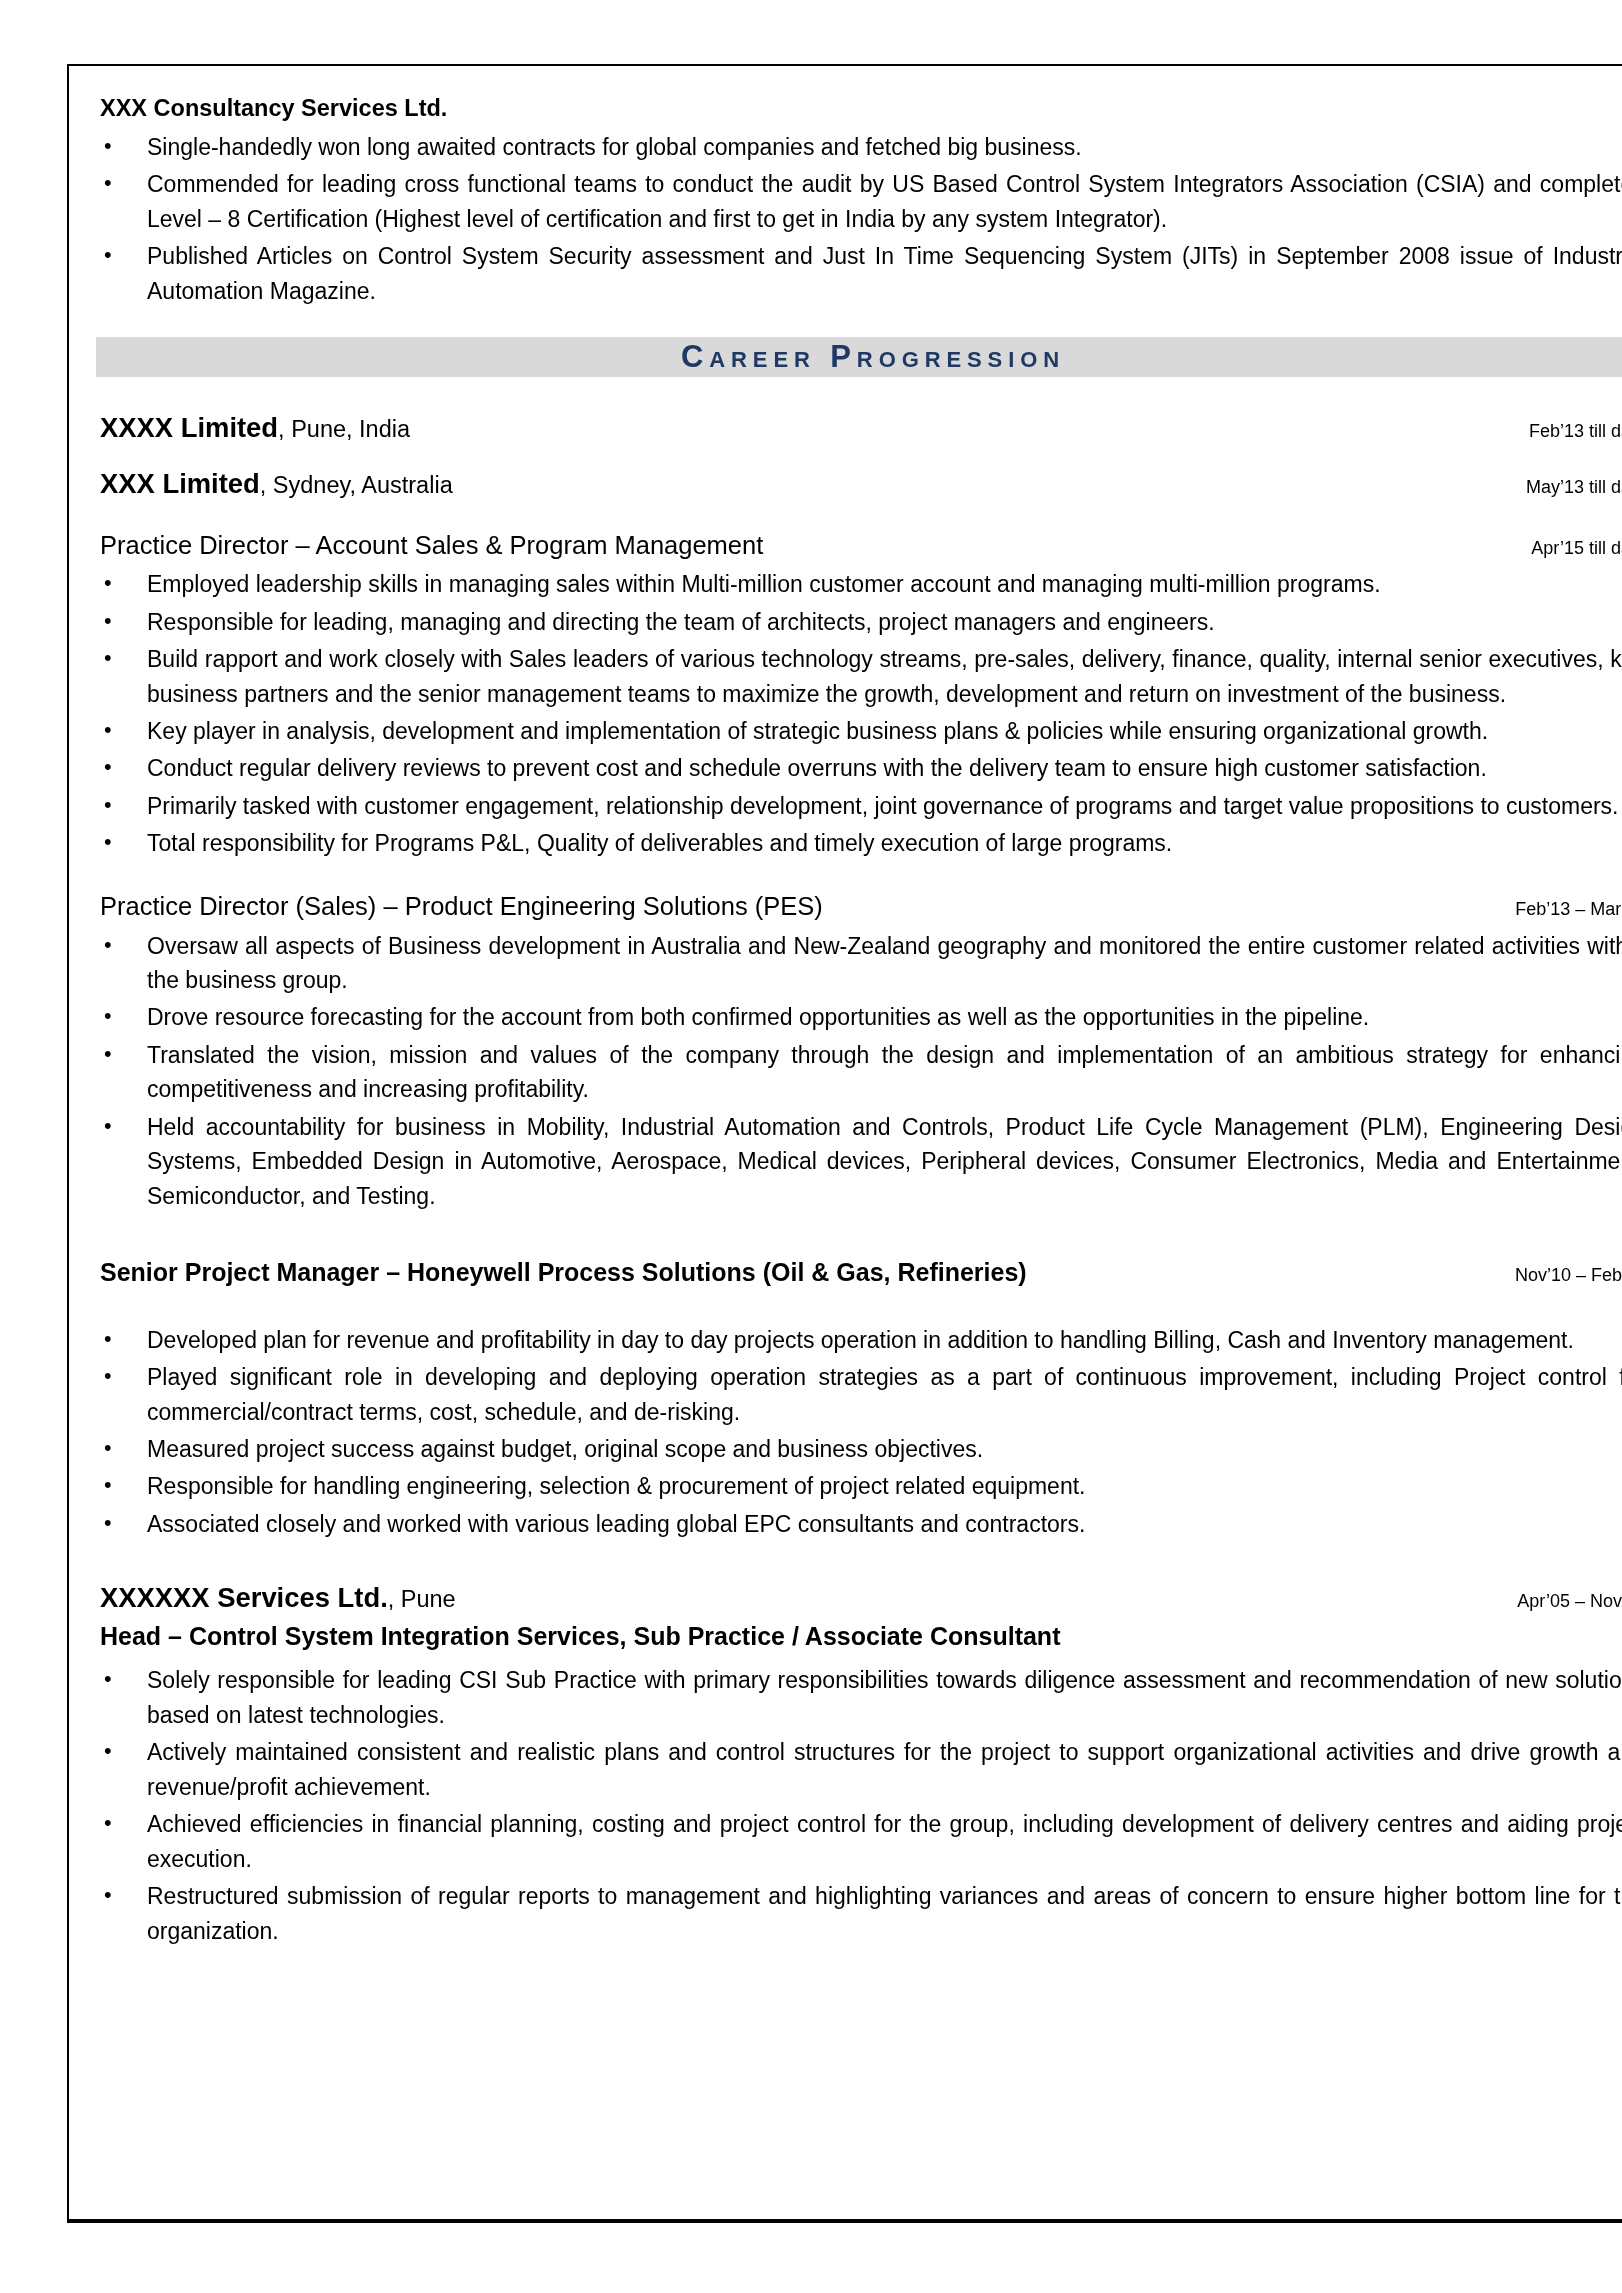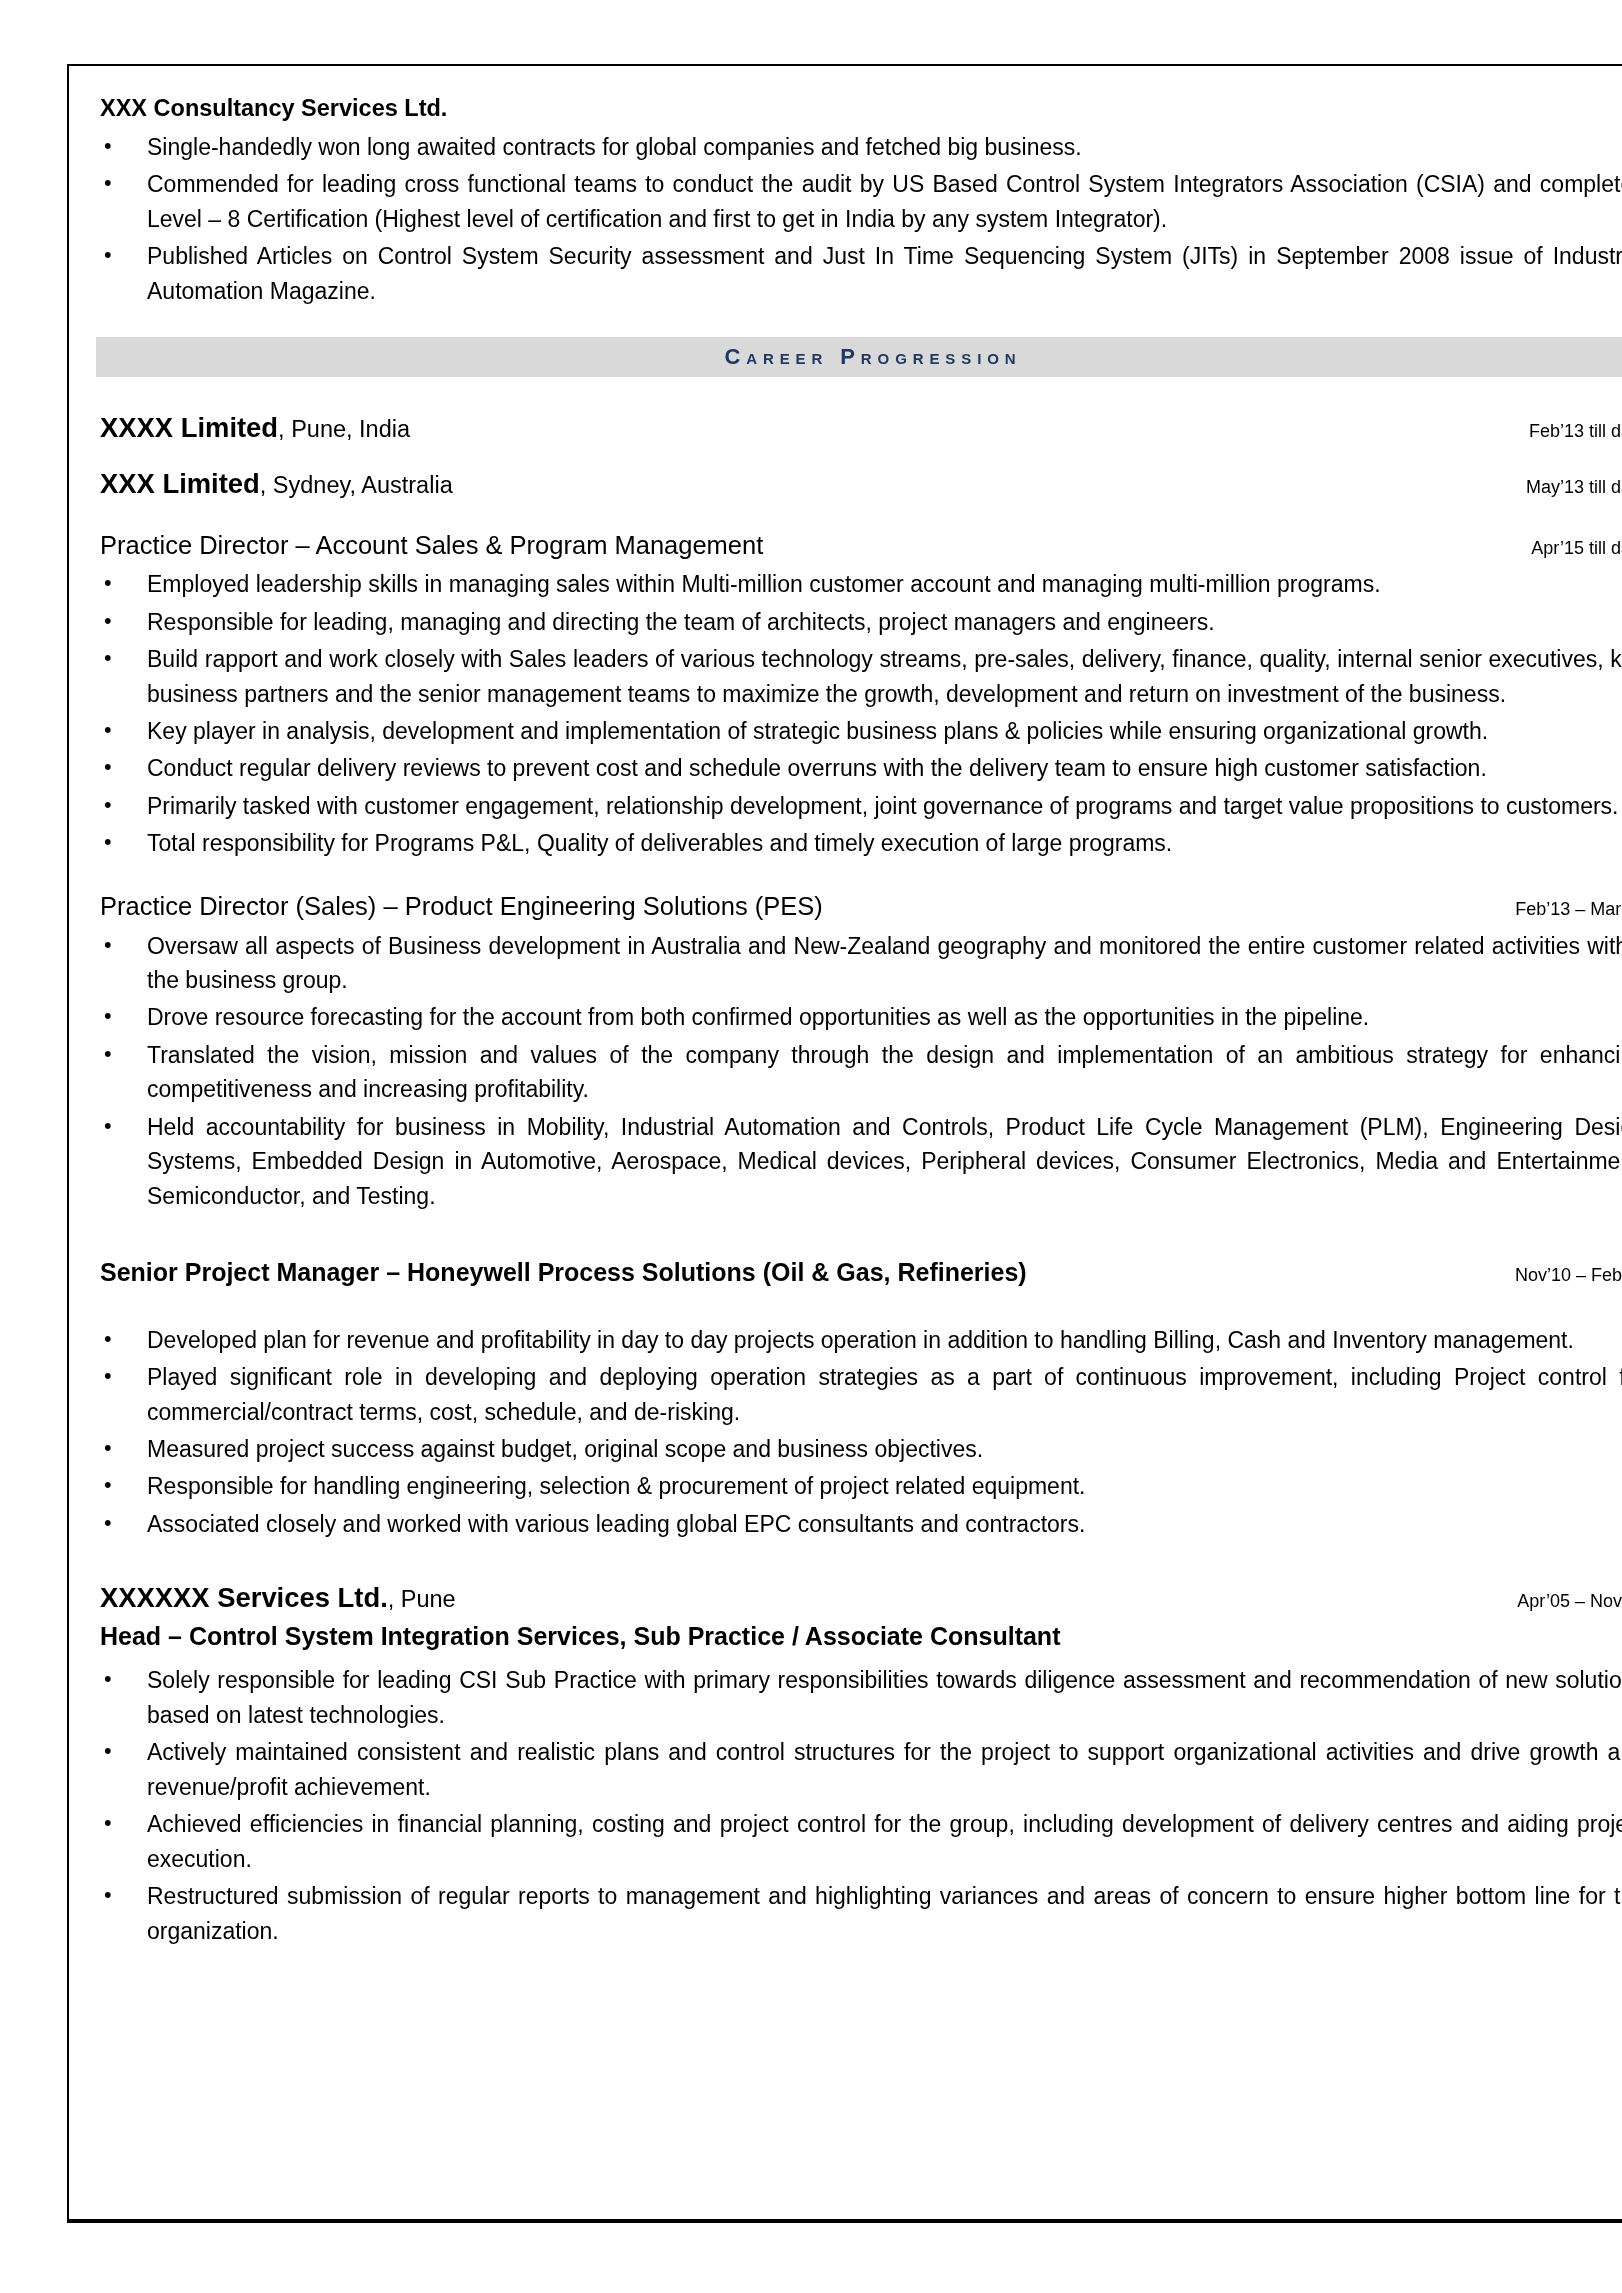--- a/index.html
+++ b/index.html
@@ -58,21 +58,21 @@
     margin: 29px -3.9px 35px -3.9px;
     background: var(--banner-bg);
     height: 40px;
     display: flex;
     align-items: center;
     justify-content: center;
   }
   .banner-text {
     color: var(--banner-text);
     font-weight: bold;
-    font-size: 22px;
+    font-size: 31px;
     font-variant: small-caps;
     letter-spacing: 5.9px;
   }
   .heading-row {
     display: flex;
     justify-content: space-between;
     align-items: baseline;
     margin-bottom: 23.5px;
   }
   .heading-left { flex: 1 1 auto; }

